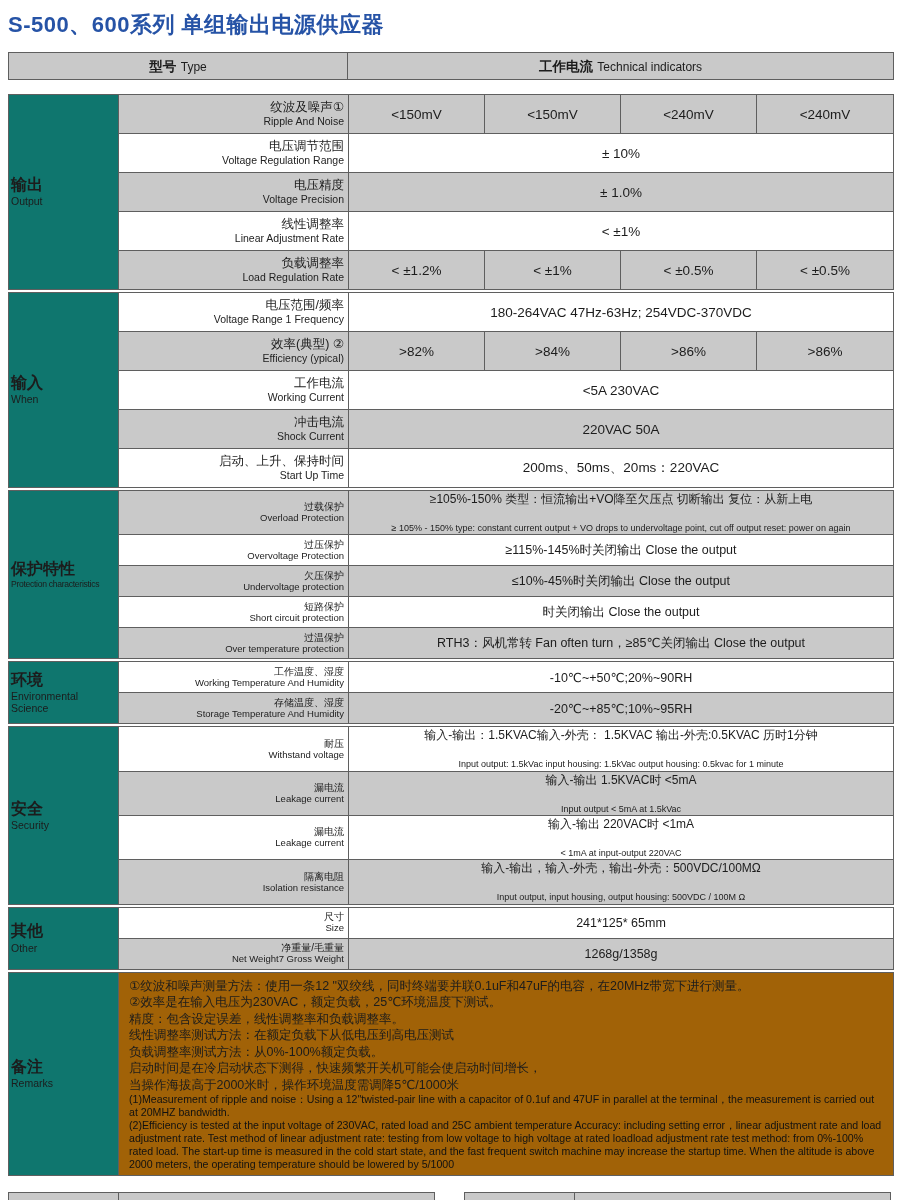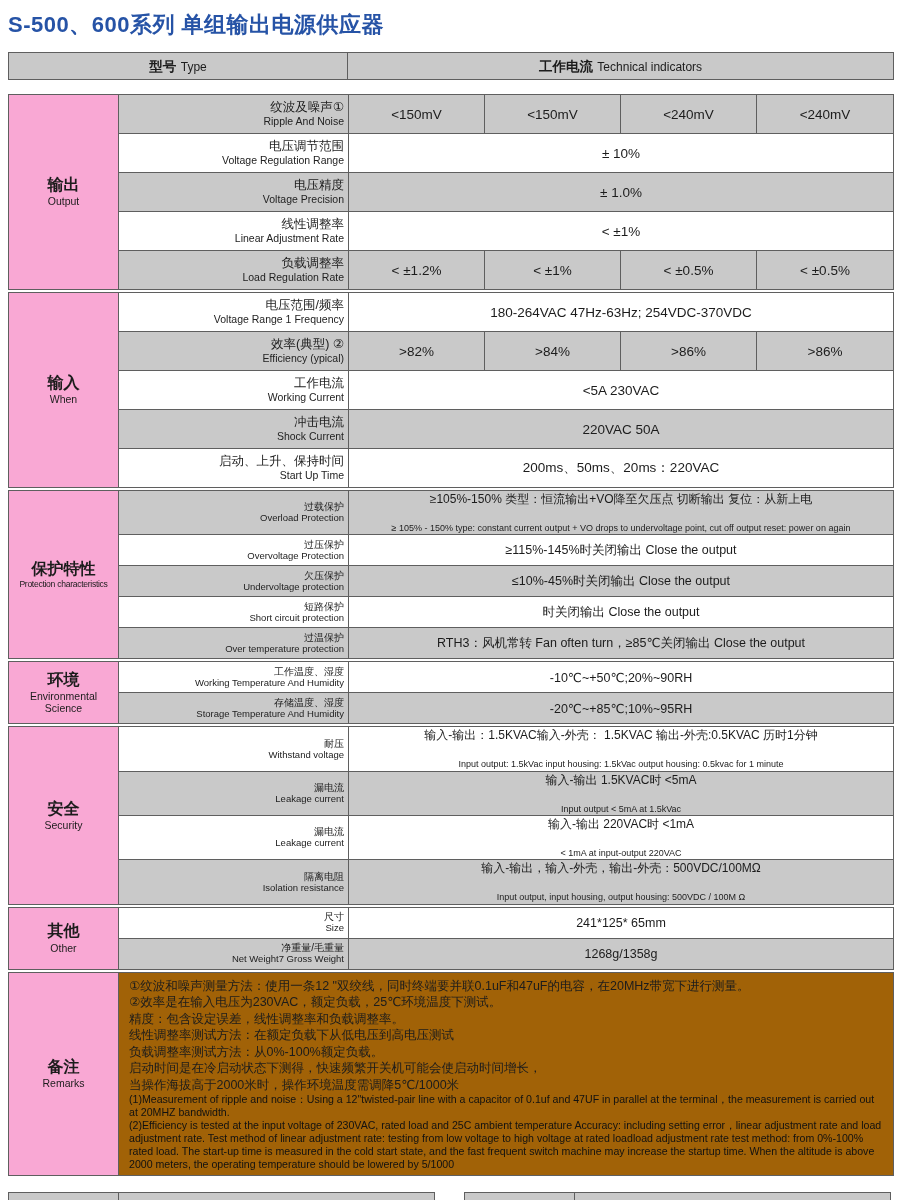--- a/index.html
+++ b/index.html
@@ -25,21 +25,21 @@
 
   
   .head-table{width:885px;margin-bottom:14px;}
   .head-table td{height:24px;text-align:center;background:#c9c9c9;vertical-align:middle;}
   .h-zh{font-weight:bold;font-size:13.5px;}
   .h-en{font-size:12px;}
 
   
   .spec-table{width:885px;}
   .spec-table td{vertical-align:middle;}
-  td.cat{background:#f9a8d4;text-align:center;padding:2px;}
+  td.cat{background:#0f766e;text-align:left;padding:2px;}
   .cat-zh{font-weight:bold;font-size:16px;line-height:1.15;}
   .cat-en{font-size:10.5px;line-height:1.1;margin-top:2px;}
   .cat-en.small{font-size:8.6px;letter-spacing:-0.3px;}
   td.lbl{text-align:right;padding:2px 4px 2px 10px;}
   .lbl-zh{font-size:12.5px;line-height:1.2;}
   .lbl-en{font-size:10.5px;line-height:1.15;color:#222;}
   tr.sm .lbl-zh{font-size:10px;}
   tr.sm .lbl-en{font-size:9.5px;}
   td.val{text-align:center;font-size:13.5px;padding:1px 2px;}
   tr.sm td.val{font-size:12.5px;}

